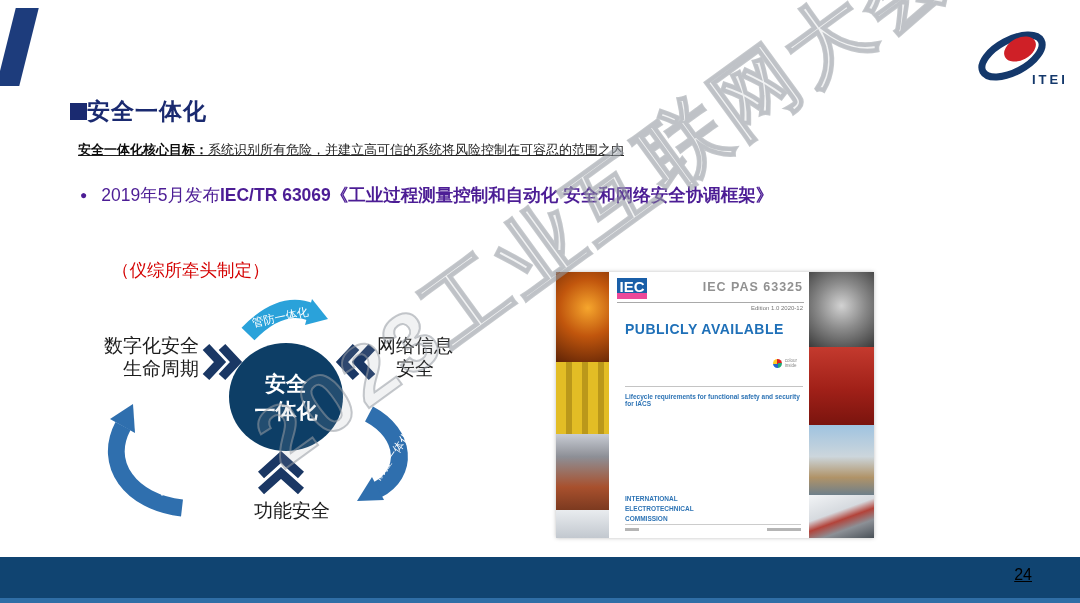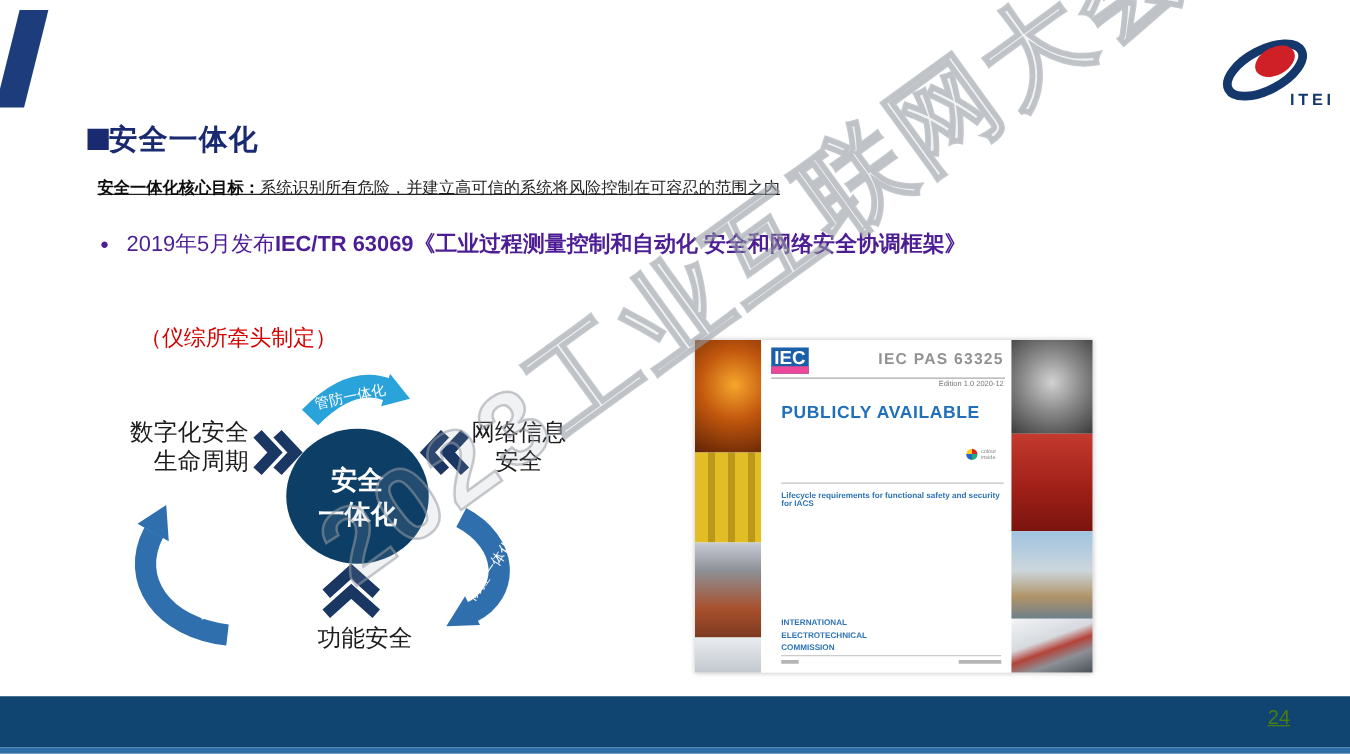--- a/index.html
+++ b/index.html
@@ -73,21 +73,21 @@
   .cover-org { position:absolute; left:16px; top:222px; font-size:6.5px; font-weight:bold;
                color:#2e74b5; line-height:1.5; }
   .cover-bottomline { position:absolute; left:16px; right:8px; top:252px; border-top:1px solid #cccccc; }
   .mini-mark { position:absolute; top:256px; height:3px; background:#b5b5b5; }
   .mini-mark.l { left:16px; width:14px; }
   .mini-mark.r { right:8px; width:34px; }
 
   
   .footer-bar { position:absolute; left:0; top:557px; width:1080px; height:41px; background:#104471; }
   .footer-text { position:absolute; left:28px; top:567px; font-size:15px; color:#d5e2ee; letter-spacing:1px; }
-  .page-number { position:absolute; right:48px; top:566px; font-size:16px; color:#4d7c0f;text-decoration:underline; }
+  .page-number { position:absolute; right:48px; top:566px; font-size:16px; color:#000000;text-decoration:underline; }
   .footer-edge { position:absolute; left:0; top:598px; width:1080px; height:5px; background:#2f6ea6; }
 </style>
 </head>
 <body>
 
 <div class="slide">
 
   <div class="accent-bar"></div>
 
   <svg class="logo" viewBox="0 0 96 66">

